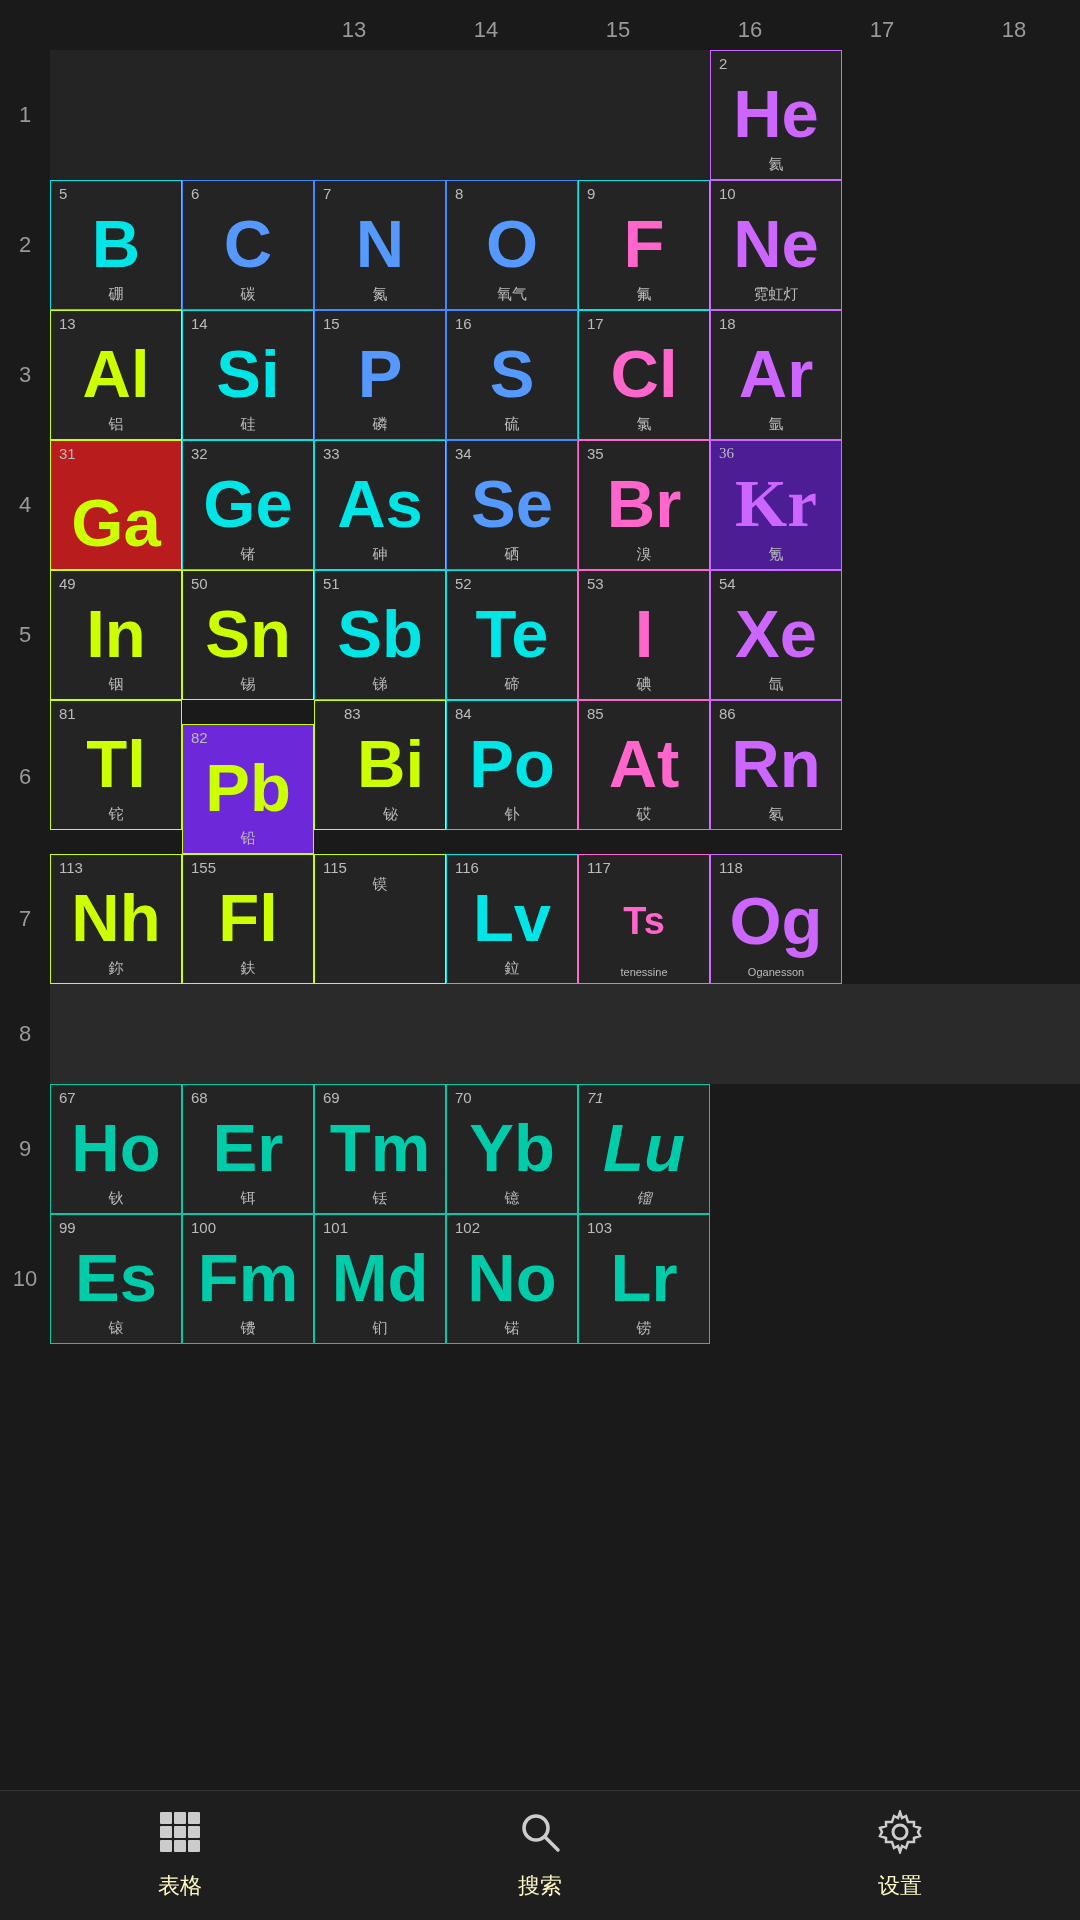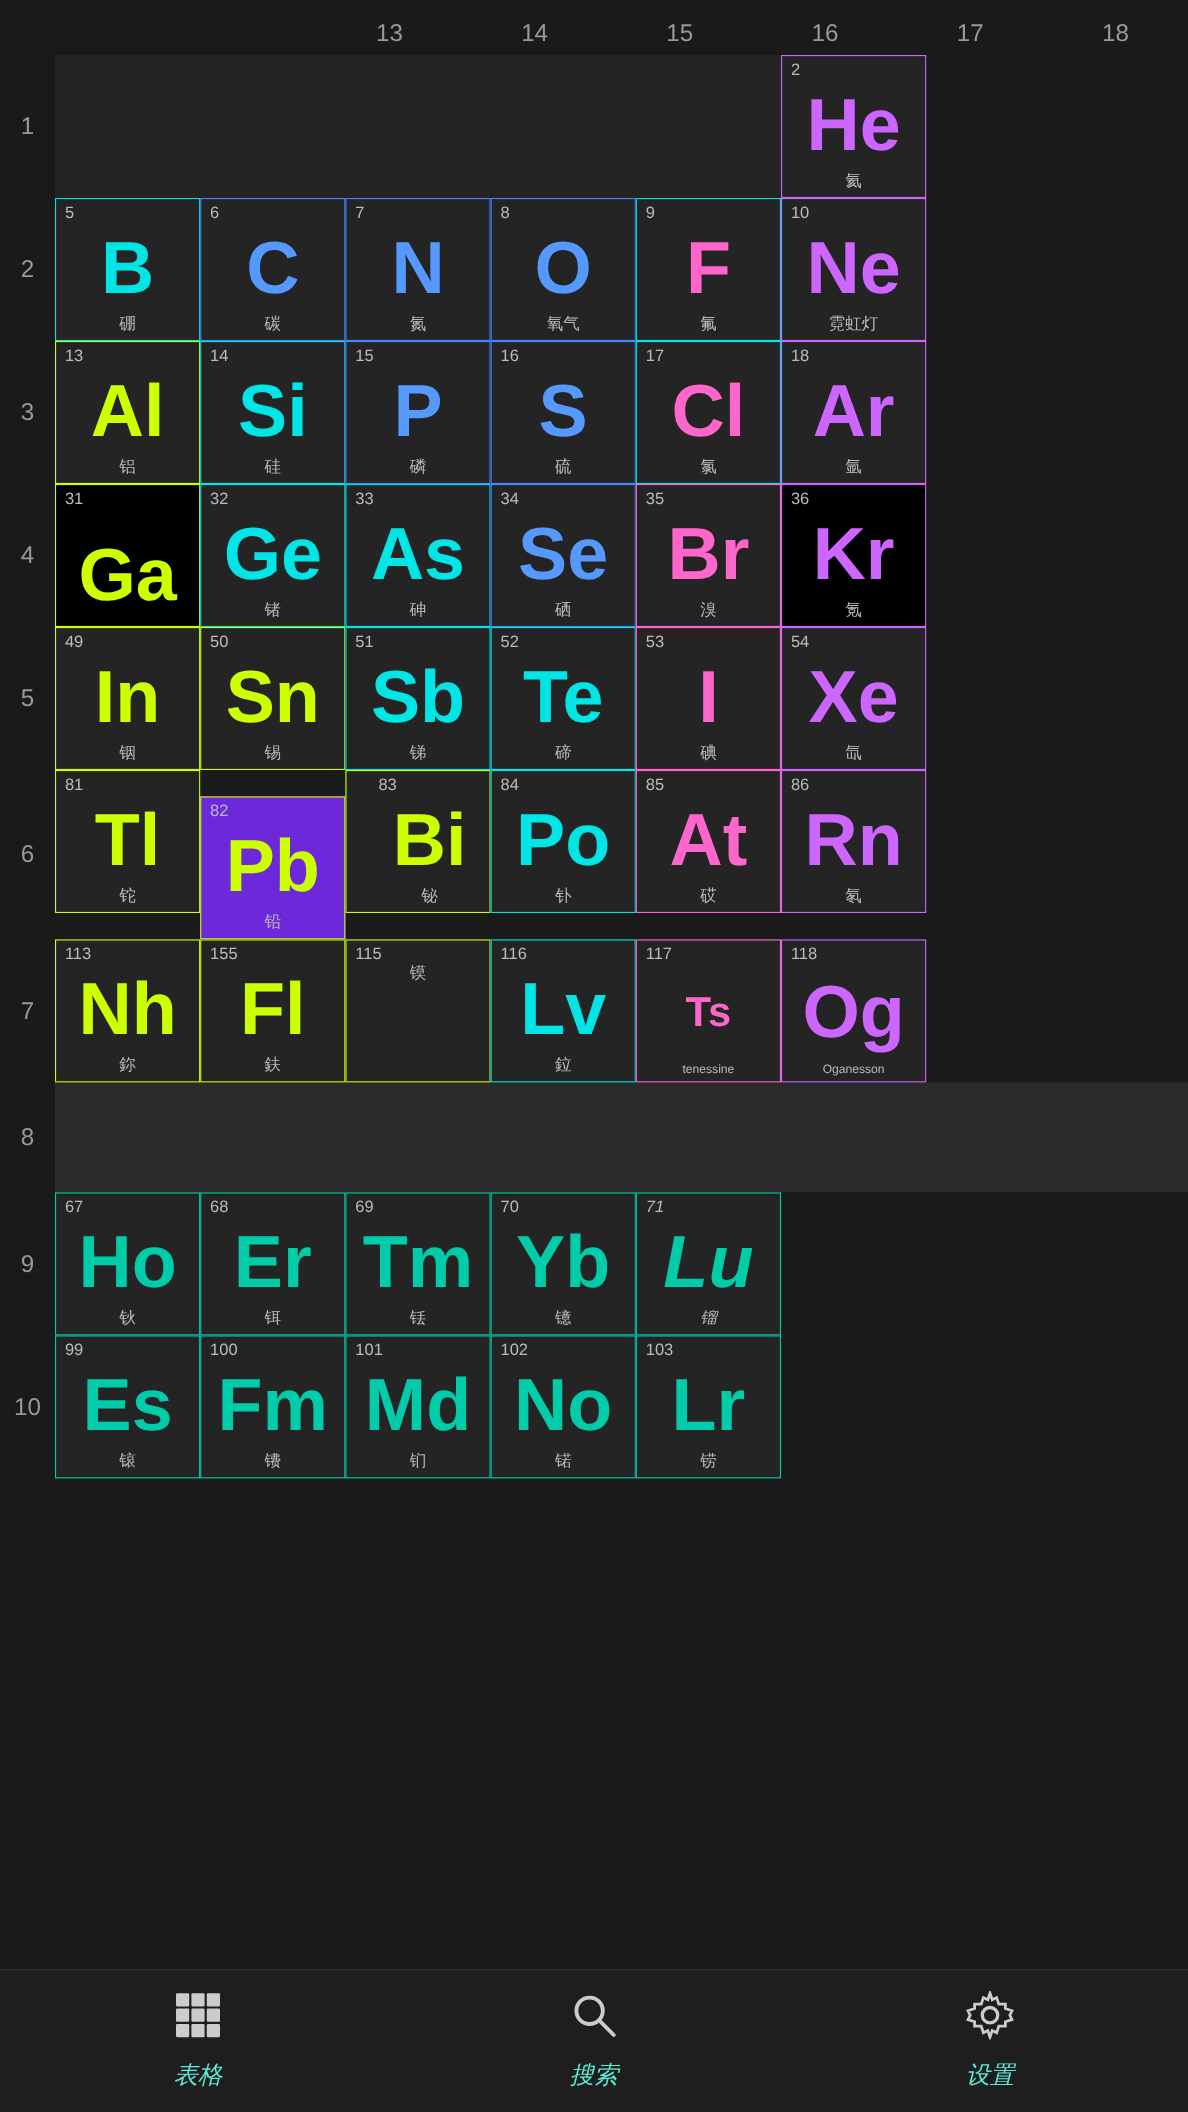--- a/index.html
+++ b/index.html
@@ -124,22 +124,21 @@
       cursor: pointer;
     }
 
     .nav-icon {
       font-size: 40px;
       color: #ccc;
     }
 
     .nav-label {
       font-size: 22px;
-      color: #5eead4;
-      font-style: italic;
+      color: #fef9c3;
     }
 
     
     .b-cyan { border: 1px solid #00e5e5; }
     .b-blue { border: 1px solid #4488ff; }
     .b-green-y { border: 1px solid #ccff00; }
     .b-purple { border: 1px solid #cc66ff; }
     .b-teal { border: 1px solid #00ccaa; }
     .b-pink { border: 1px solid #ff66cc; }
 
@@ -251,21 +250,21 @@
           <span class="cell-num">18</span>
           <span class="cell-sym s-purple">Ar</span>
           <span class="cell-name">氩</span>
         </div>
       </div>
     </div>
 
     <div class="grid-row">
       <div class="row-num">4</div>
       <div class="cells-row">
-        <div class="cell b-green-y" style="background:#000000;gap:28px;">
+        <div class="cell b-green-y" style="background:#b91c1c;gap:28px;">
           <span class="cell-num">31</span>
           <span class="cell-sym s-green-y">Ga</span>
           <span class="cell-name">镓</span>
         </div>
         <div class="cell b-cyan" style="background:#242424;">
           <span class="cell-num">32</span>
           <span class="cell-sym s-cyan">Ge</span>
           <span class="cell-name">锗</span>
         </div>
         <div class="cell b-cyan" style="background:#242424;">
@@ -276,21 +275,21 @@
         <div class="cell b-blue" style="background:#242424;">
           <span class="cell-num">34</span>
           <span class="cell-sym s-blue">Se</span>
           <span class="cell-name">硒</span>
         </div>
         <div class="cell b-pink" style="background:#242424;">
           <span class="cell-num">35</span>
           <span class="cell-sym s-pink">Br</span>
           <span class="cell-name">溴</span>
         </div>
-        <div class="cell b-purple" style="background:#000000;">
+        <div class="cell b-purple" style="background:#4c1d95;font-family:Liberation Serif, serif;">
           <span class="cell-num">36</span>
           <span class="cell-sym s-purple">Kr</span>
           <span class="cell-name">氪</span>
         </div>
       </div>
     </div>
 
     <div class="grid-row">
       <div class="row-num">5</div>
       <div class="cells-row">

